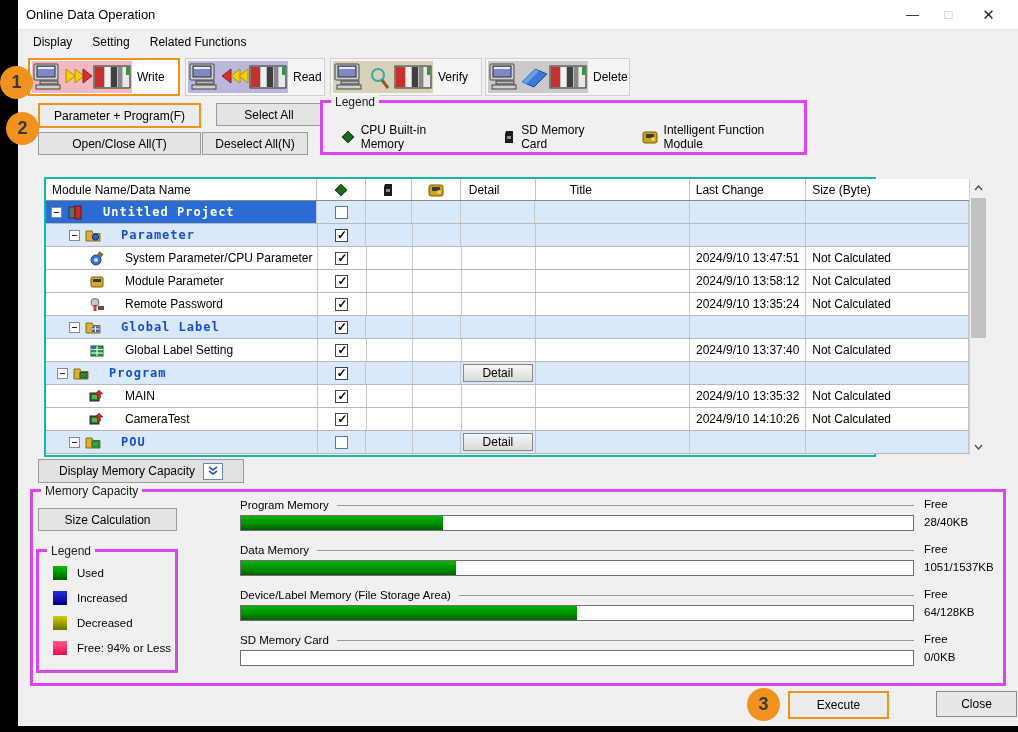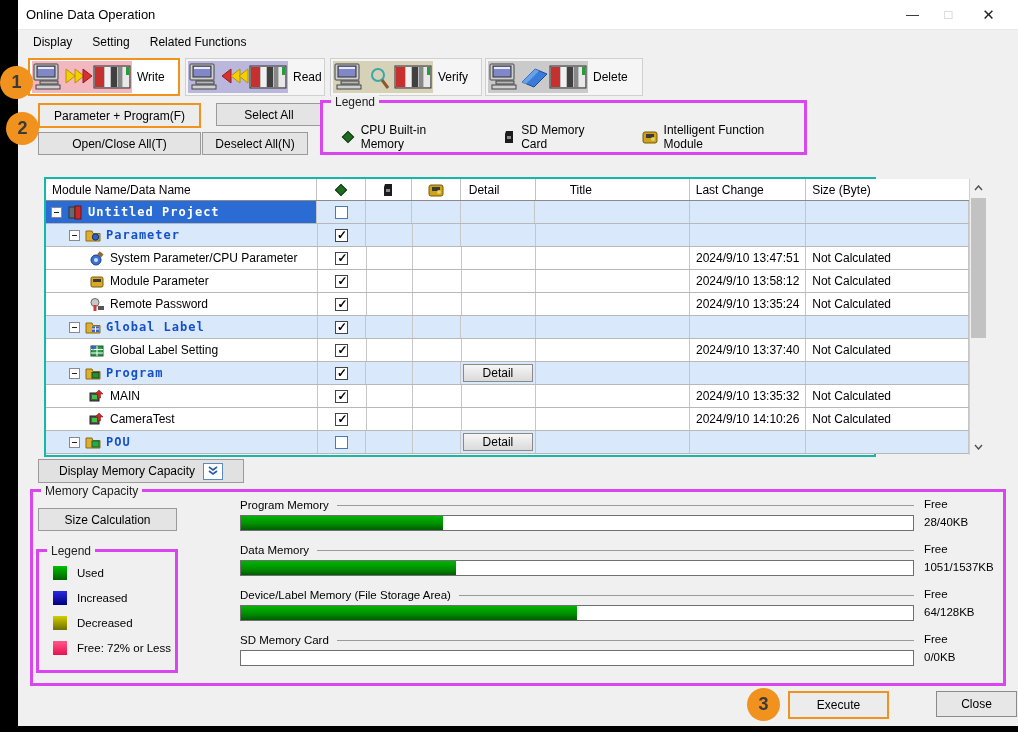--- a/index.html
+++ b/index.html
@@ -21,21 +21,21 @@
 
   
   .toolbar { position:absolute; left:0; top:54px; width:100%; height:44px; }
   .tb-btn { position:absolute; top:4px; height:38px; background:#f5f5f5; border:1px solid #d0d0d0; display:flex; align-items:center; padding:2px 6px 2px 2px; gap:5px; }
   .tb-btn.active { border:2px solid #f0921d; background:#fff; }
   .tb-icon { width:100px; height:32px; display:block; }
   .tb-label { font-size:12px; color:#000; }
   .write-pos { left:10px; width:152px; }
   .read-pos  { left:167px; width:140px; }
   .verify-pos{ left:312px; width:152px; }
-  .delete-pos{ left:467px; width:158px; }
+  .delete-pos{ left:467px; width:145px; }
   .bg-write { background:#f2b7bf; }
   .bg-read { background:#bab6dc; }
   .bg-verify { background:#d6d2b8; }
   .bg-delete { background:#cacaca; }
 
   
   .btn { background:#e4e4e4; border:1px solid #9a9a9a; font-size:12px; color:#000; display:flex; align-items:center; justify-content:center; }
   .btn-pp { position:absolute; left:20px; top:103px; width:163px; height:25px; border:2px solid #f0921d; background:#ececec; }
   .btn-oc { position:absolute; left:20px; top:132px; width:163px; height:23px; }
   .btn-sa { position:absolute; left:198px; top:103px; width:106px; height:23px; }
@@ -59,21 +59,21 @@
   .c-ifm{ width:50px; justify-content:center; }
   .c-detail{ width:77px; padding-left:8px; }
   .c-title{ width:130px; padding-left:6px;margin-left:28px; }
   .c-last{ width:120px; padding-left:6px; }
   .c-size{ width:168px; padding-left:6px; border-right:none; }
   .trow { display:flex; height:23px; background:#fff; border-bottom:1px solid #b8b8b8; }
   .trow.group { background:#d9e9fb; }
   .cell { border-right:1px solid #c6c6c6; font-size:12px; color:#000; display:flex; align-items:center; overflow:hidden; }
   .cell.c-detail, .cell.c-chk { justify-content:center; padding-left:0; }
   .cell.sel { background:#2a6cd4; }
-  .tname { white-space:nowrap; }
+  .tname { white-space:nowrap;margin-left:15px; }
   .tgroup { font-family:"DejaVu Sans Mono", monospace; font-weight:bold; letter-spacing:1px; color:#1650c8; font-size:12px; }
   .troot { color:#fff; }
   .exp { width:11px; height:11px; border:1px solid #8a8a8a; background:#fff; position:relative; flex:none; margin-right:5px; }
   .exp::after { content:""; position:absolute; left:2px; top:4px; width:5px; height:1px; background:#222; }
   .ticon { width:16px; height:15px; flex:none; margin-right:5px; }
   .chk { width:13px; height:13px; background:#fff; border:1px solid #444; position:relative; flex:none; }
   .chk.blue { border-color:#4a7ab5; }
   .chk.checked::after { content:"✓"; position:absolute; left:1px; top:-2px; font-size:12px; font-weight:bold; color:#000; }
   .row-detail { width:70px; height:18px; background:linear-gradient(#f6f6f6,#dadada); border:1px solid #8a8a8a; font-size:12px; display:flex; align-items:center; justify-content:center; }
   .scrollbar { width:17px; background:#f0f0f0; position:relative; border-left:1px solid #d0d0d0; }
@@ -409,21 +409,21 @@
                 <div class="chk checked"></div>
               </div>
               <div class="cell c-sd"></div>
               <div class="cell c-ifm"></div>
               <div class="cell c-detail"></div>
               <div class="cell c-title"></div>
               <div class="cell c-last">2024/9/10 13:37:40</div>
               <div class="cell c-size">Not Calculated</div>
             </div>
             <div class="trow group">
-              <div class="cell c-name" style="padding-left: 23px;">
+              <div class="cell c-name" style="padding-left: 11px;">
                 <div class="exp"></div>
                 <div class="ticon"><svg width="16" height="15" viewBox="0 0 16 15">
                     <path d="M1,5 L1,13 L15,13 L15,5.5 L8,5.5 L7,3 L1,3 Z" fill="#e0ae2c" stroke="#8a6a10"></path>
                     <rect x="7" y="6.5" width="7" height="5.5" fill="#2a8a3a" stroke="#14501c"></rect>
                   </svg></div>
                 <div class="tname tgroup">Program</div>
               </div>
               <div class="cell c-chk">
                 <div class="chk checked"></div>
               </div>
@@ -537,21 +537,21 @@
         <span class="lm-item">
             <span class="lm-sq" style="background: linear-gradient(rgb(42, 42, 224), rgb(0, 0, 128));"></span>
             <span>Increased</span>
           </span>
         <span class="lm-item">
             <span class="lm-sq" style="background: linear-gradient(rgb(208, 208, 0), rgb(112, 112, 0));"></span>
             <span>Decreased</span>
           </span>
         <span class="lm-item">
             <span class="lm-sq" style="background: linear-gradient(rgb(255, 90, 140), rgb(232, 16, 80));"></span>
-            <span>Free: 72% or Less</span>
+            <span>Free: 94% or Less</span>
           </span>
       </div>
     </div>
 
     <div class="mem-group" style="top:498px">
       <div class="mem-label-row">
           <span class="mem-label">Program Memory</span>
           <span class="mem-line"></span>
         </div>
       <div class="mem-bar">

